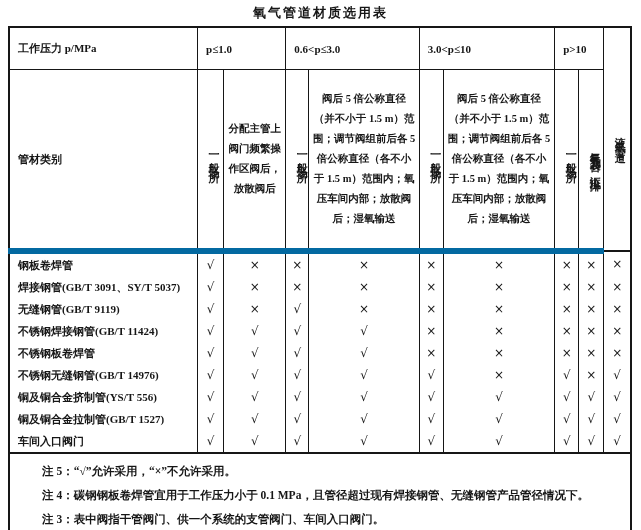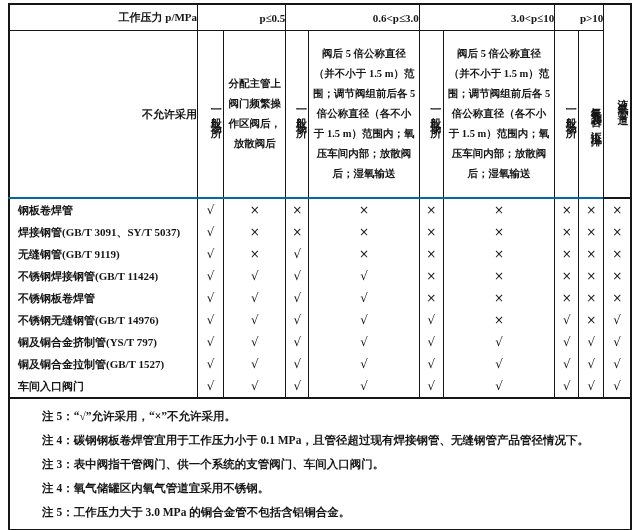--- a/index.html
+++ b/index.html
@@ -11,24 +11,24 @@
   .page{padding:3px 8px 0 8px;}
   .title{
     font-size:13px;font-weight:bold;text-align:center;
     letter-spacing:2px;margin:1px 0 4px 0;
   }
   table.main{
     border-collapse:collapse;table-layout:fixed;width:624px;
     border:2px solid #161616;
   }
   th,td{border:1px solid #161616;overflow:hidden;}
-  thead th{font-size:11px;font-weight:bold;padding:0;vertical-align:middle;text-align:right;}
+  thead th{font-size:11px;font-weight:bold;padding:8px;vertical-align:middle;text-align:left;}
   tr.row1 th{height:25px;}
   tr.row2 th{height:162px;}
-  tr.row2 th{border-bottom:2px solid #0369a1;}
+  tr.row2 th{border-bottom:6px solid #0369a1;}
   th.lox{border-bottom:2px solid #161616;}
   .vert span{
     writing-mode:vertical-rl;text-orientation:upright;
     display:inline-block;letter-spacing:5px;font-size:11px;
   }
   .vert.tight span{letter-spacing:2px;}
   .longtext{font-size:10.5px;line-height:1.9;padding:2px 3px;text-align:center;}
   tbody td{border-top:none;border-bottom:none;height:20px;}
   td.mat{
     text-align:left;padding:0 2px 0 8px;font-size:11px;font-weight:bold;
@@ -41,45 +41,46 @@
   tr.notes td{
     border-top:2px solid #161616;height:122px;vertical-align:middle;
     text-align:left;padding:4px 8px 4px 32px;font-size:11.5px;font-weight:bold;
   }
   .note-line{line-height:2.1;}
 </style>
 </head>
 <body>
 
 <div class="page">
+  <div class="title">氧气管道材质选用表</div>
 
   <table class="main">
     <colgroup>
       <col style="width:188px">
         <col style="width:26px">
         <col style="width:62px">
       <col style="width:23px">
         <col style="width:110px">
         <col style="width:24px">
       <col style="width:111px">
         <col style="width:24px">
         <col style="width:25px">
       <col style="width:27px">
     </colgroup>
     <thead>
       <tr class="row1">
         <th>工作压力 p/MPa</th>
-        <th colspan="2">p≤0.5</th>
+        <th colspan="2">p≤1.0</th>
         <th colspan="2">0.6&lt;p≤3.0</th>
         <th colspan="2">3.0&lt;p≤10</th>
         <th colspan="2">p&gt;10</th>
         <th rowspan="2" class="vert lox"><span>液氧管道</span></th>
       </tr>
       <tr class="row2">
-        <th>不允许采用</th>
+        <th>管材类别</th>
         <th class="vert"><span>一般场所</span></th>
         <th class="longtext">分配主管上阀门频繁操作区阀后，放散阀后</th>
         <th class="vert"><span>一般场所</span></th>
         <th class="longtext">阀后 5 倍公称直径（并不小于 1.5 m）范围；调节阀组前后各 5 倍公称直径（各不小于 1.5 m）范围内；氧压车间内部；放散阀后；湿氧输送</th>
         <th class="vert"><span>一般场所</span></th>
         <th class="longtext">阀后 5 倍公称直径（并不小于 1.5 m）范围；调节阀组前后各 5 倍公称直径（各不小于 1.5 m）范围内；氧压车间内部；放散阀后；湿氧输送</th>
         <th class="vert"><span>一般场所</span></th>
         <th class="vert tight"><span>氧气充装台、汇流排</span></th>
       </tr>
     </thead>
@@ -150,21 +151,21 @@
           <td class="mark">√</td>
           <td class="mark">√</td>
           <td class="mark">√</td>
           <td class="mark">√</td>
           <td class="mark">×</td>
           <td class="mark">√</td>
           <td class="mark">×</td>
           <td class="mark">√</td>
         </tr>
         <tr>
-          <td class="mat">铜及铜合金挤制管(YS/T 797)</td>
+          <td class="mat">铜及铜合金挤制管(YS/T 556)</td>
           <td class="mark">√</td>
           <td class="mark">√</td>
           <td class="mark">√</td>
           <td class="mark">√</td>
           <td class="mark">√</td>
           <td class="mark">√</td>
           <td class="mark">√</td>
           <td class="mark">√</td>
           <td class="mark">√</td>
         </tr>

